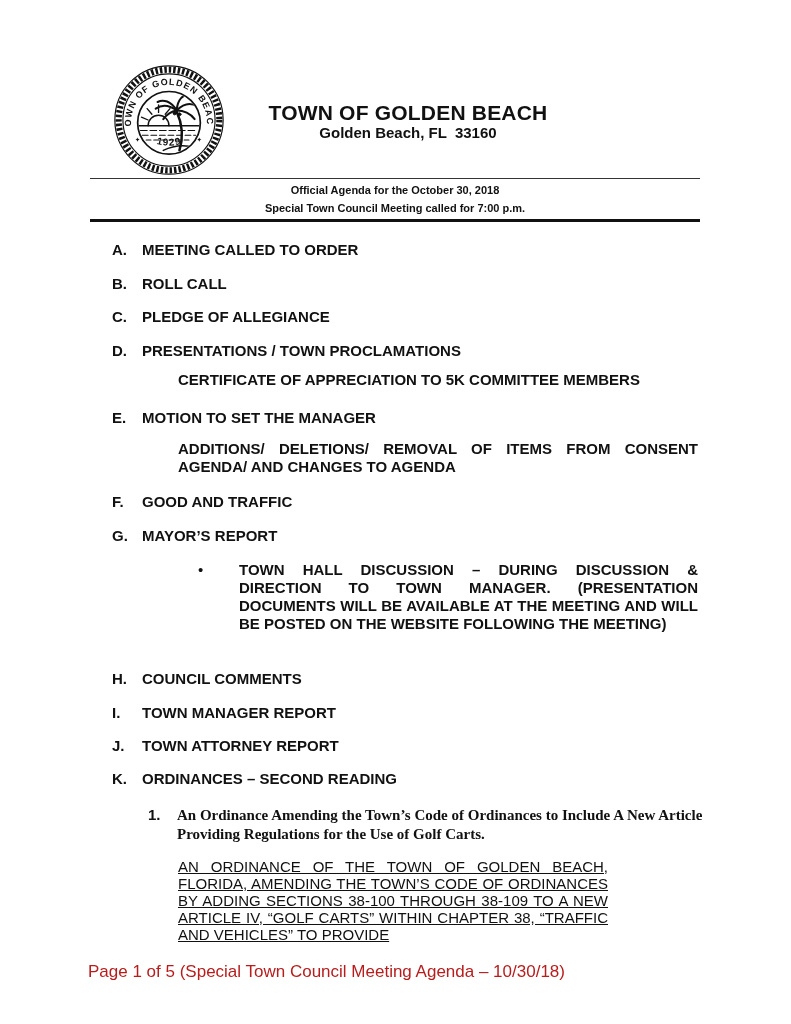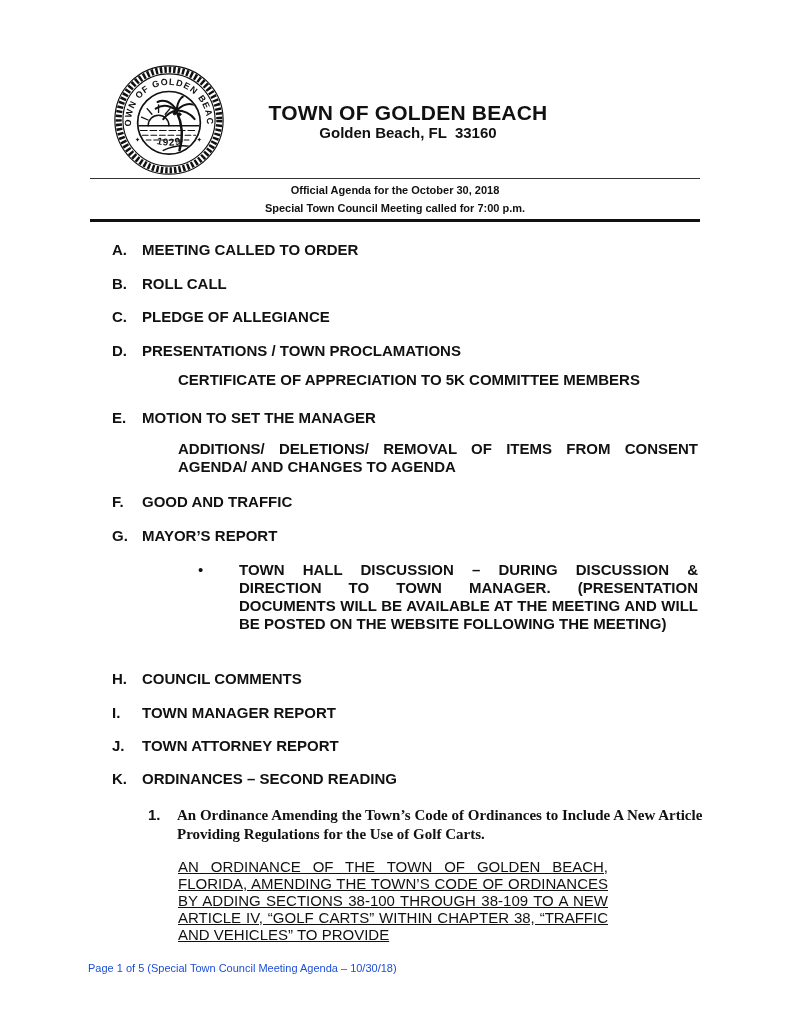--- a/index.html
+++ b/index.html
@@ -28,21 +28,21 @@
   .sub{position:absolute;font-size:15px;font-weight:bold;}
   .just{text-align:justify;line-height:18px;}
   .bullet-dot{position:absolute;left:198px;font-size:15px;}
   
   .ord-num{position:absolute;left:148px;top:806px;font-size:15px;font-weight:bold;}
   .ord-title{position:absolute;left:177px;top:806px;width:545px;
              font-size:15px;font-weight:bold;line-height:19px;font-family:Liberation Serif, serif;}
   .ord-body{position:absolute;left:178px;top:858px;width:430px;
             font-size:15px;line-height:17px;text-align:justify;text-decoration:underline;}
   
-  .footer{position:absolute;left:88px;top:962px;font-size:11px;color:#1d4ed8;white-space:pre;}
+  .footer{position:absolute;left:88px;top:962px;font-size:17px;color:#b91c1c;white-space:pre;}
 </style>
 </head>
 <body>
 
 <div class="page">
 
   <svg class="seal" viewBox="0 0 120 120" xmlns="http://www.w3.org/2000/svg">
     <circle cx="60" cy="60" r="57" fill="none" stroke="#111" stroke-width="1.2"></circle>
     <circle cx="60" cy="60" r="53" fill="none" stroke="#111" stroke-width="6.5" stroke-dasharray="2.6 2.1"></circle>
     <circle cx="60" cy="60" r="48.5" fill="none" stroke="#111" stroke-width="1.2"></circle>

